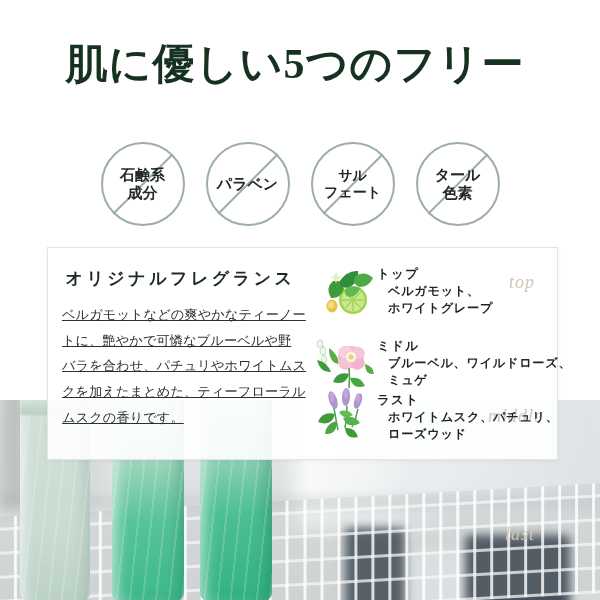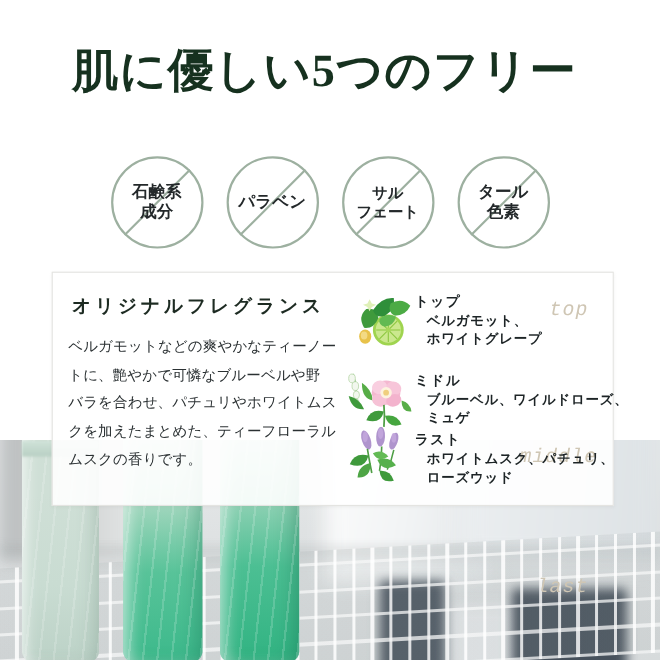--- a/index.html
+++ b/index.html
@@ -170,21 +170,21 @@
     font-family:"Liberation Serif", serif;
     font-size:17px; font-weight:700; color:#1d2b22;
     letter-spacing:3.5px;
     margin-bottom:12px;
     white-space:nowrap;
   }
   .frag-body {
     font-size:13.2px; color:#2b3133; line-height:1.95;
     letter-spacing:0.1px;
   }
-  .frag-body p { margin:0; white-space:nowrap; }
+  .frag-body p { margin:0; white-space:nowrap;text-decoration:underline; }
 
   
   .note {
     position:absolute; left:0; width:100%;
     display:flex; align-items:flex-end;
   }
   .note-top { top:14px; }
   .note-mid { top:86px; }
   .note-last { top:140px; }
   .note-art { width:62px; height:56px; position:relative; flex:0 0 auto; margin-left:2px; }
@@ -192,21 +192,21 @@
   .note-head {
     font-size:12.5px; font-weight:700; color:#1d2426; letter-spacing:1.3px;
     line-height:1.35; white-space:nowrap;
   }
   .note-sub {
     font-size:12.2px; font-weight:700; color:#1d2426; letter-spacing:0.7px;
     line-height:1.45; padding-left:11px; white-space:nowrap;
   }
   .script {
     position:absolute; right:16px;
-    font-family:Liberation Mono, monospace;
+    font-family:Liberation Serif, serif;
     font-style:italic;
     font-size:18px;
     color:#cfc6b4;
     letter-spacing:1px;
   }
   .s-top  { top:10px; right:22px; }
   .s-mid  { top:72px; right:14px; }
   .s-last { top:136px; right:22px; }
 </style>
 </head>

